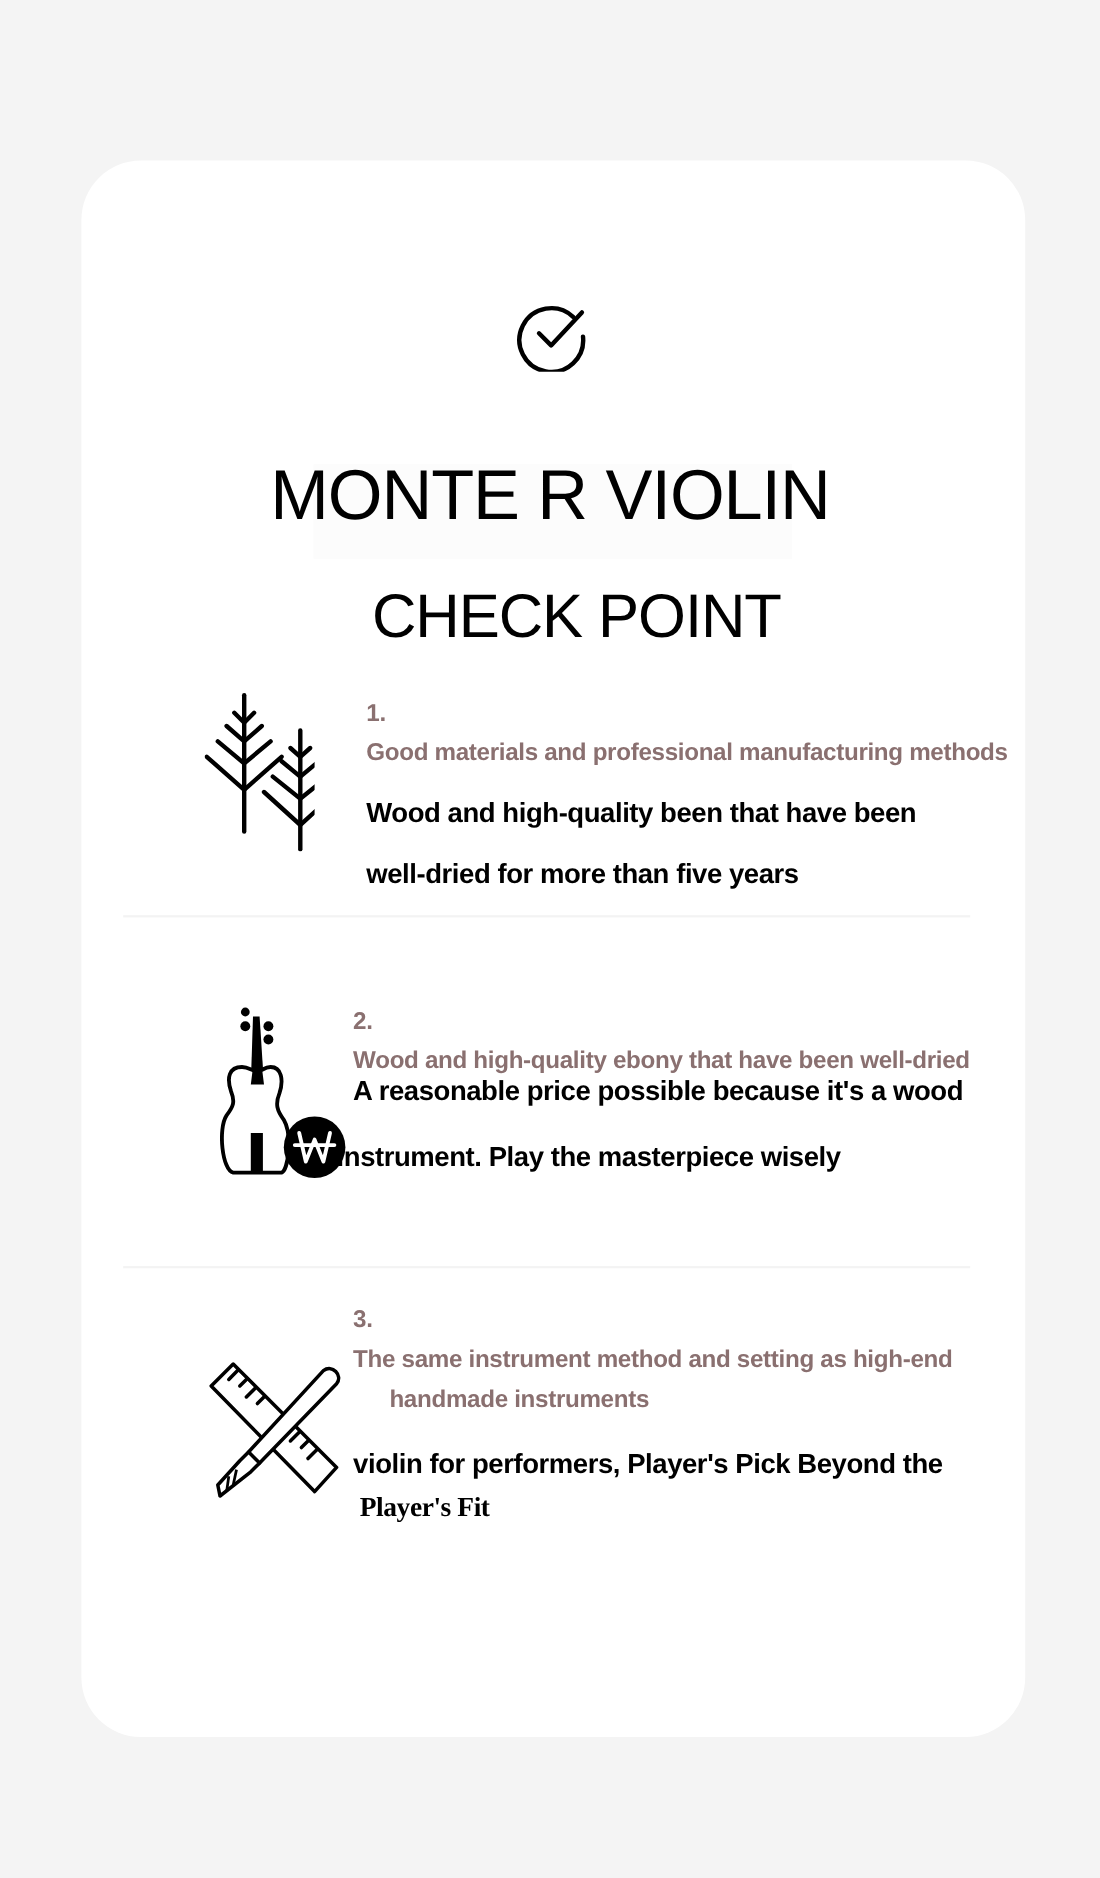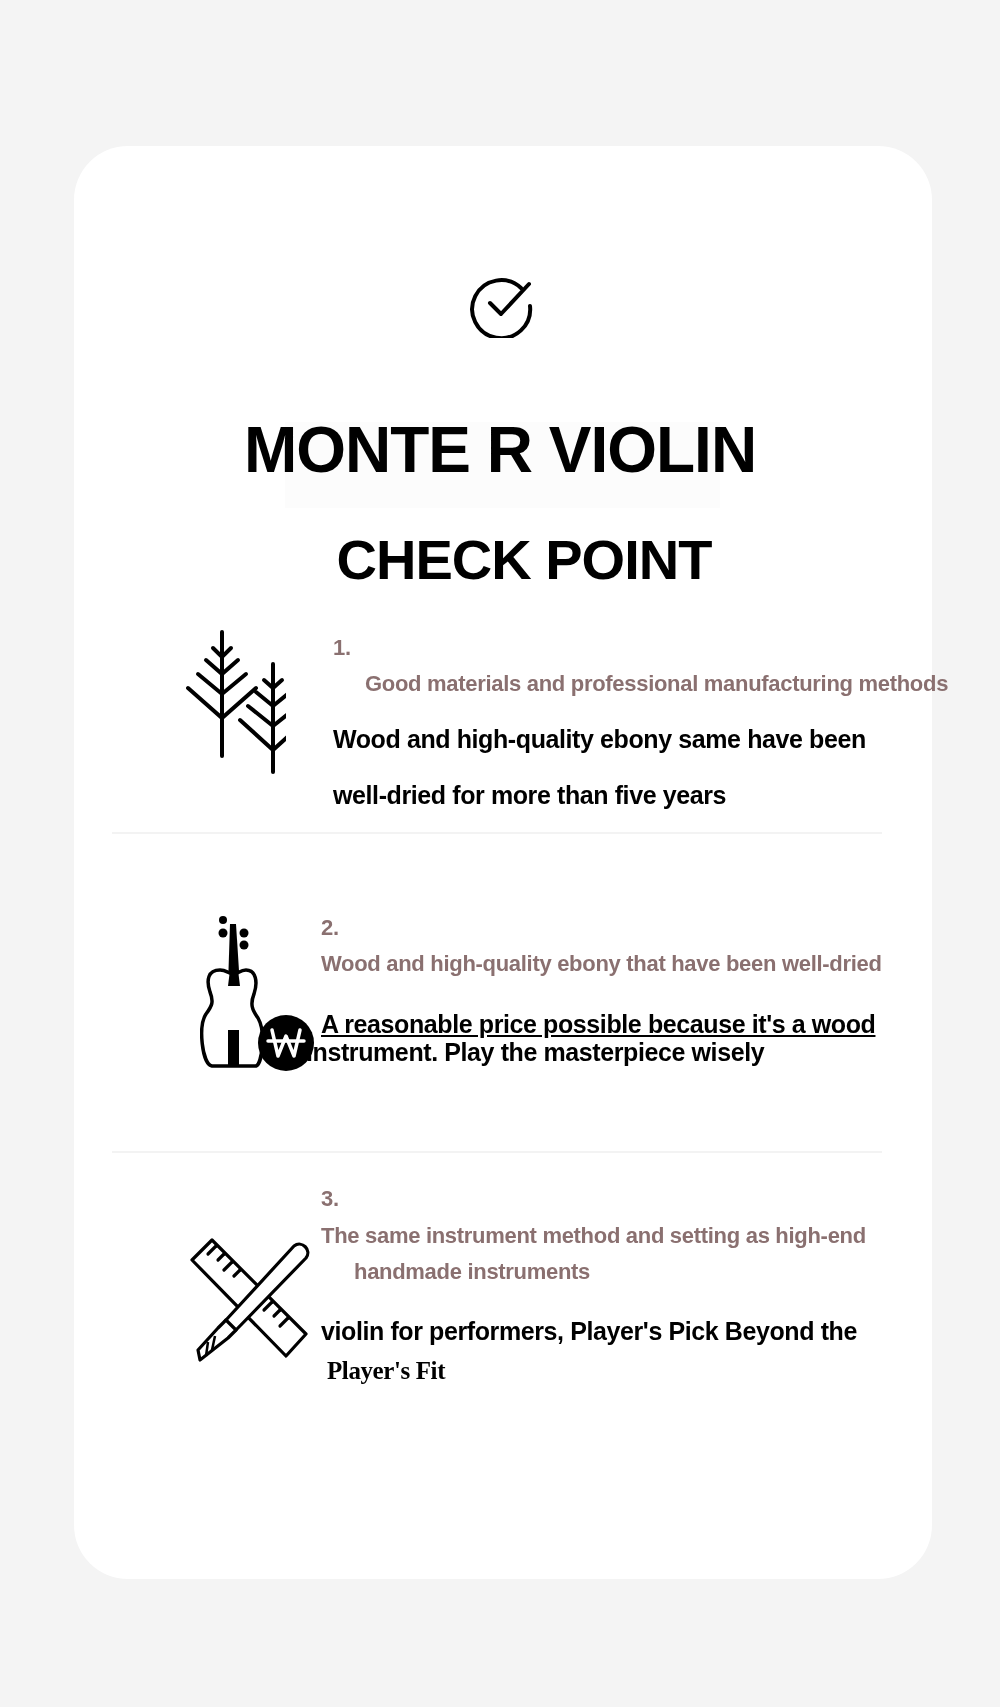--- a/index.html
+++ b/index.html
@@ -26,21 +26,21 @@
     position: absolute;
     left: 285px; top: 422px;
     width: 435px; height: 86px;
     background: #fcfcfc;
   }
   .title {
     position: absolute;
     left: 0; width: 1000px;
     text-align: center;
     color: #000;
-    font-weight: bold;
+    font-weight: normal;
     margin: 0;
     letter-spacing: -1px;
     font-family: "Liberation Sans", sans-serif;
   }
   .title-1 { top: 414px; font-size: 64px; line-height: 72px; }
   .title-2 { top: 525px; font-size: 56px; line-height: 70px; padding-left: 24px; }
 
   .item-icon { position: absolute; }
   .num, .sub, .body-text {
     position: absolute;
@@ -92,22 +92,22 @@
     <polyline points="2,60 36,90 70,60"></polyline>
 
     <line x1="87" y1="36" x2="87" y2="144"></line>
     <polyline points="78,52 87,60 96,52"></polyline>
     <polyline points="70,64 87,78 104,64"></polyline>
     <polyline points="62,78 87,98 112,78"></polyline>
     <polyline points="54,92 87,122 120,92"></polyline>
   </g>
 </svg>
 <p class="num" style="left:333px; top:630px;">1.</p>
-<p class="sub" style="left:333px; top:666px; white-space:nowrap;margin-left:32px;">Good materials and professional manufacturing methods</p>
-<p class="body-text" style="left:333px; top:719px; white-space:nowrap;">Wood and high-quality ebony same have been</p>
+<p class="sub" style="left:333px; top:666px; white-space:nowrap;">Good materials and professional manufacturing methods</p>
+<p class="body-text" style="left:333px; top:719px; white-space:nowrap;">Wood and high-quality been that have been</p>
 <p class="body-text" style="left:333px; top:759px; white-space:nowrap;margin-top:16px;">well-dried for more than five years</p>
 
 <div class="divider" style="top:832px;"></div>
 
 <svg class="item-icon" style="left:200px; top:914px; width:115px; height:160px;" viewBox="0 0 115 160">
 
   <circle cx="23" cy="6" r="4" fill="#000"></circle>
   <circle cx="23" cy="19" r="4.5" fill="#000"></circle>
   <circle cx="44" cy="19" r="4.5" fill="#000"></circle>
   <circle cx="44" cy="31" r="4.5" fill="#000"></circle>
@@ -121,21 +121,21 @@
   <path d="M30 56 L38 56 L40 72 L28 72 Z" fill="#000"></path>
 
   <circle cx="86" cy="129" r="28" fill="#000"></circle>
   <g stroke="#fff" stroke-width="3.5" fill="none" stroke-linecap="round" stroke-linejoin="round">
     <polyline points="72,116 78,142 86,122 94,142 100,116"></polyline>
     <line x1="68" y1="127" x2="104" y2="127"></line>
   </g>
 </svg>
 <p class="num" style="left:321px; top:910px;">2.</p>
 <p class="sub" style="left:321px; top:946px; white-space:nowrap;">Wood and high-quality ebony that have been well-dried</p>
-<p class="body-text" style="left:321px; top:1004px; white-space:nowrap;text-decoration:underline;">A reasonable price possible because it's a wood</p>
+<p class="body-text" style="left:321px; top:972px; white-space:nowrap;">A reasonable price possible because it's a wood</p>
 <p class="body-text" style="left:306px; top:1032px; white-space:nowrap;">instrument. Play the masterpiece wisely</p>
 
 <div class="divider" style="top:1151px;"></div>
 
 <svg class="item-icon" style="left:190px; top:1238px; width:120px; height:124px;" viewBox="0 0 120 124">
   <g fill="none" stroke="#000" stroke-width="3.2" stroke-linejoin="round" stroke-linecap="round">
 
     <polygon points="2,22 22,2 116,96 96,118"></polygon>
 
     <line x1="26" y1="8" x2="18" y2="16"></line>

